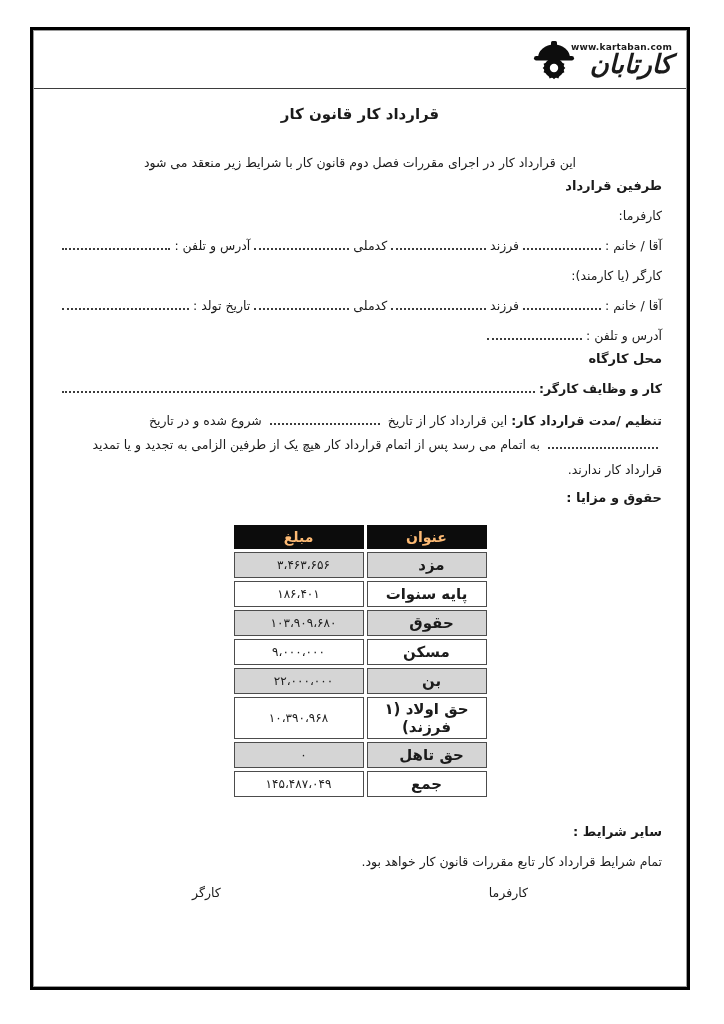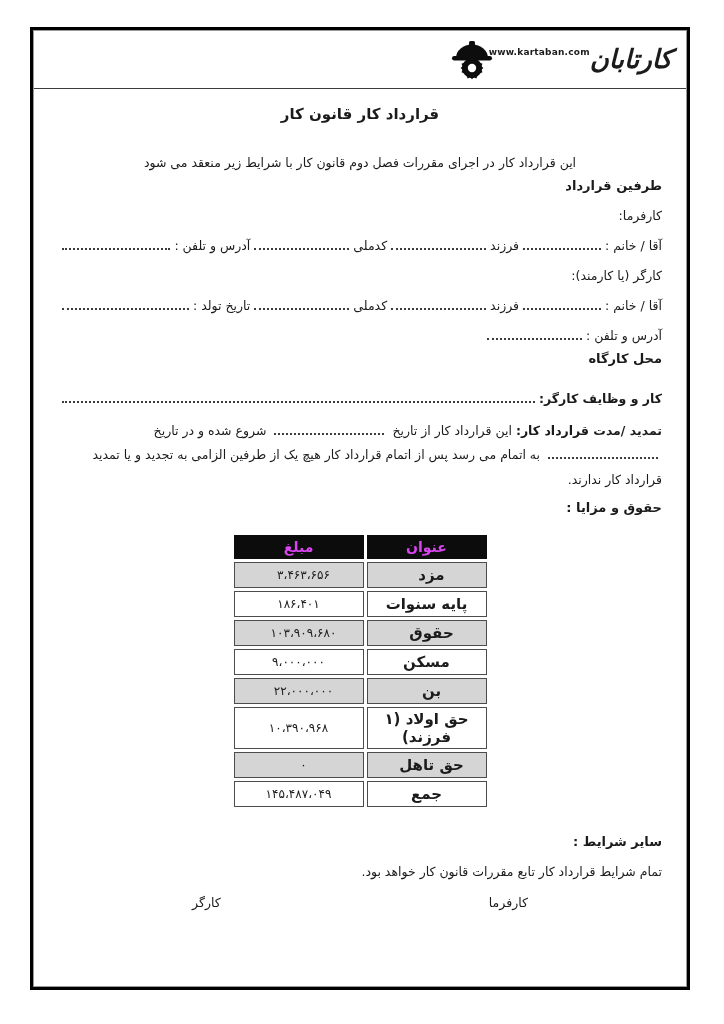--- a/index.html
+++ b/index.html
@@ -21,21 +21,21 @@
   }
   
   .hdr {
     height: 57px;
     border-bottom: 1px solid #3d3d3d;
     display: flex; justify-content: flex-end; align-items: center;
     padding-right: 14px;
   }
   .logo { display: flex; flex-direction: row; align-items: center; direction: ltr; }
   .logo svg { display: block; margin-right: -6px; }
-  .logo-txt { display: flex; flex-direction: row; align-items: flex-start; }
+  .logo-txt { display: flex; flex-direction: column; align-items: flex-end; }
   .logo-url { font-size: 9px; font-weight: bold; letter-spacing: .2px; }
   .logo-brand { font-size: 26px; font-weight: bold; line-height: 1; margin-top: -1px; font-style: italic; }
   
   .content {
     direction: rtl; text-align: right;
     padding: 6px 24px 0 24px;
     font-size: 12.5px;
   }
   .doc-title { text-align: center; font-weight: bold; font-size: 15px; margin-top: 10px; }
   .intro { text-align: center; margin-top: 32px; }
@@ -46,30 +46,30 @@
   .dots {
     border-bottom: 2px dotted #3c3c3c;
     height: 4px; margin: 0 4px 3px 4px;
   }
   .d78 { width: 78px; } .d95 { width: 95px; } .grow { flex: 1; }
   .idots {
     display: inline-block; width: 110px; height: 4px;
     border-bottom: 2px dotted #3c3c3c; margin: 0 4px;
   }
   .para { line-height: 1.95; margin-top: 13px; }
-  .b { font-weight: bold; margin-top: 10px; }
+  .b { font-weight: bold; }
   
   .tbl-wrap { margin-top: 17px; display: flex; justify-content: center; }
   table.salary {
     border-collapse: separate; border-spacing: 3px;
     direction: rtl;
   }
   table.salary th, table.salary td { text-align: center; }
   th.hc {
-    background: #0c0c0c; color: #d946ef; font-weight: bold;
+    background: #0c0c0c; color: #fdba74; font-weight: bold;
     font-size: 14px; padding: 4px 6px;
   }
   th.hc.c-title { width: 108px; }
   th.hc.c-amt { width: 118px; }
   td.cell {
     border: 1px solid #4c4c4c; background: #fff;
     padding: 2px 6px; height: 20px; font-size: 12px; vertical-align: middle;
   }
   tr.alt td.cell { background: #d5d5d5; padding-left: 16px; }
   td.title-cell { font-weight: bold; font-size: 15px; }
@@ -145,21 +145,21 @@
 
       <div class="h">محل کارگاه</div>
 
 
       <div class="fline">
         <span class="lbl b">کار و وظایف کارگر:</span>
         <span class="dots grow"></span>
       </div>
 
       <div class="para">
-        <span class="b">تمدید /مدت قرارداد کار:</span>
+        <span class="b">تنظیم /مدت قرارداد کار:</span>
         <span>این قرارداد کار از تاریخ</span>
         <span class="idots"></span>
         <span>شروع شده و در تاریخ</span>
         <span class="idots"></span>
         <span>به اتمام می رسد پس از اتمام قرارداد کار هیچ یک از طرفین الزامی به تجدید و یا تمدید قرارداد کار ندارند.</span>
       </div>
 
       <div class="h">حقوق و مزایا :</div>
 
       <div class="tbl-wrap">

